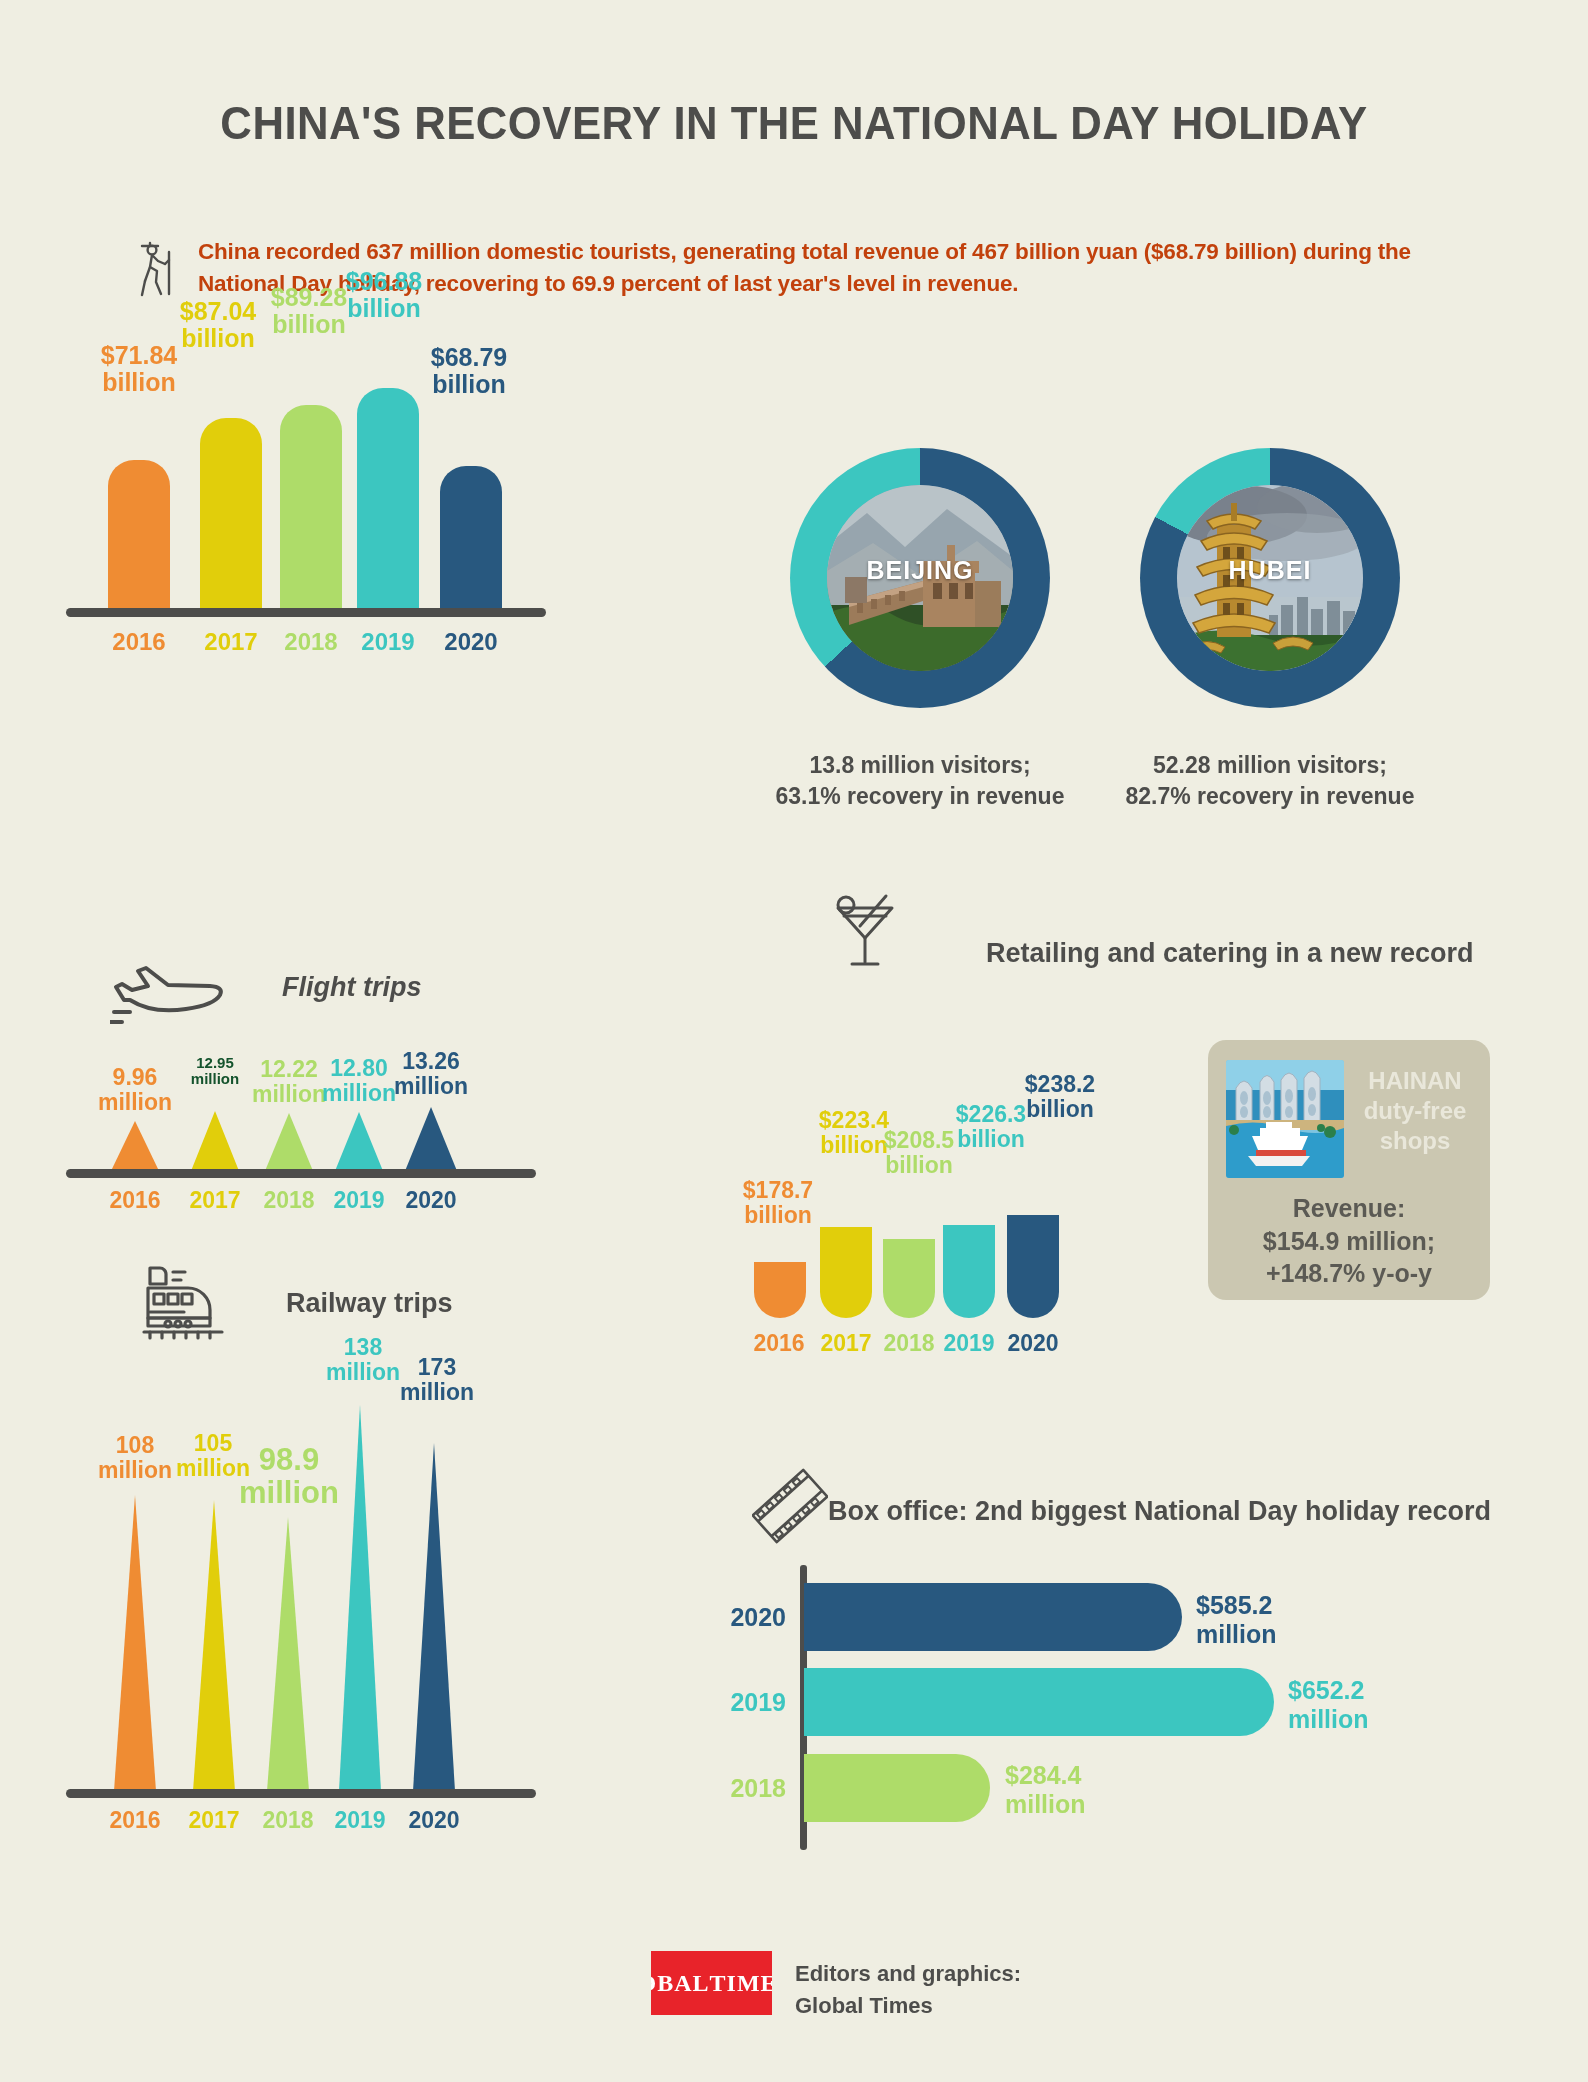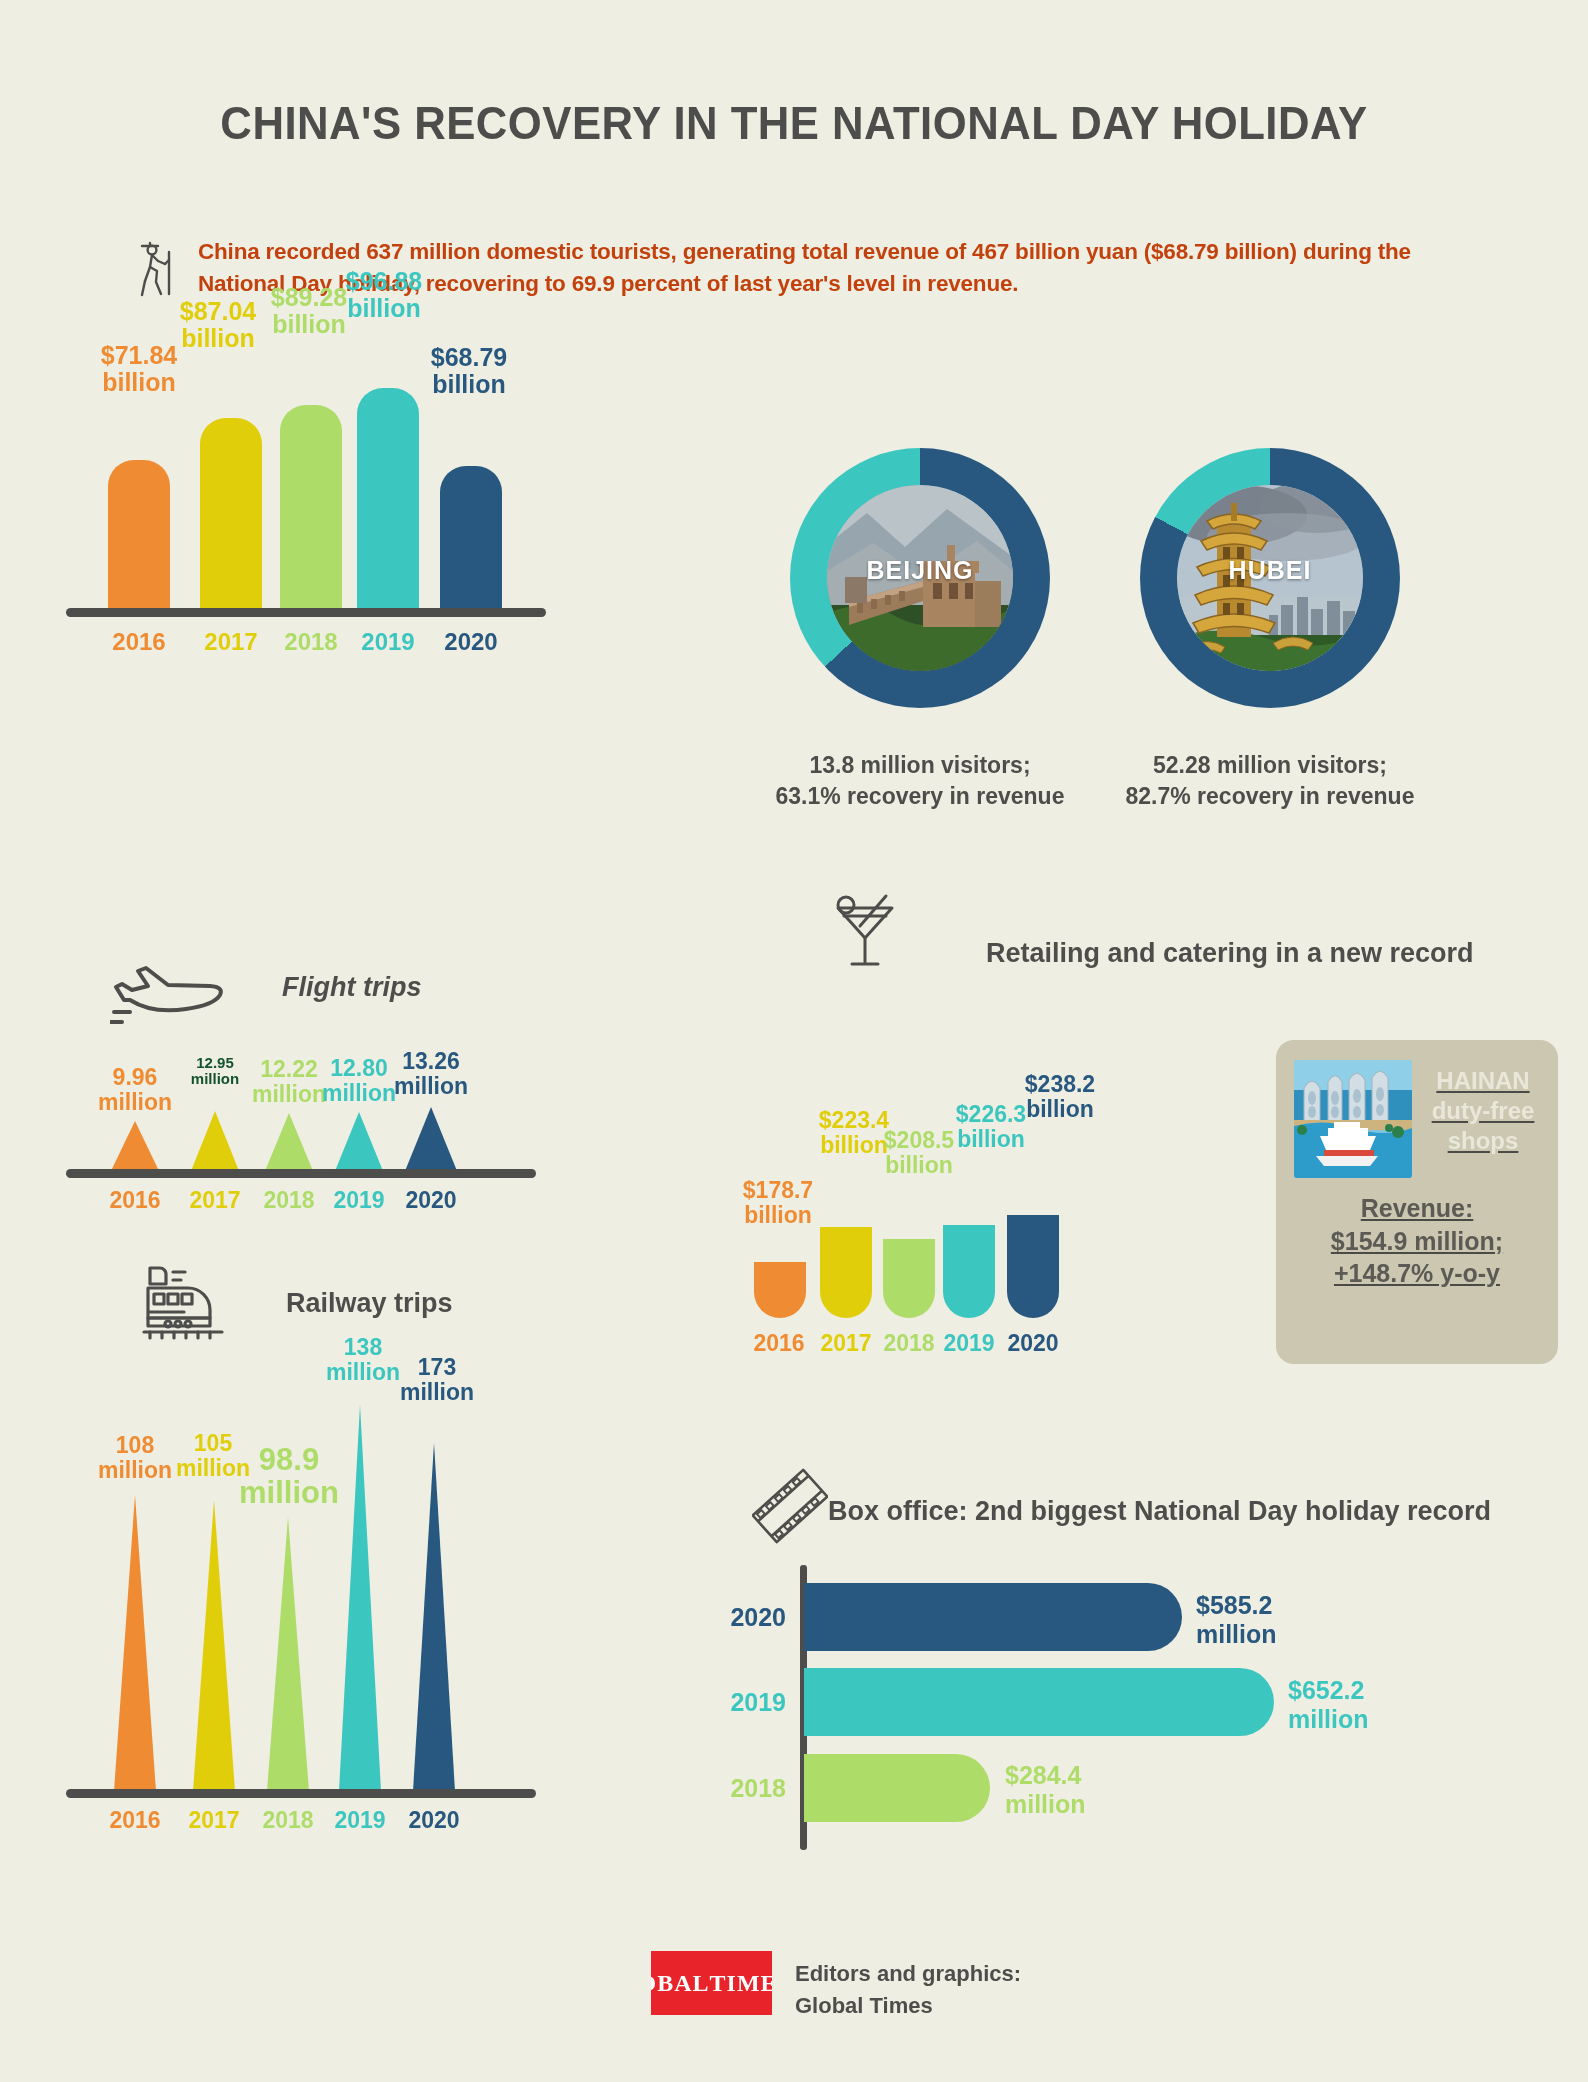--- a/index.html
+++ b/index.html
@@ -393,21 +393,21 @@
     <div class="abs bar-round-bot" style="left:213px;top:215px;width:52px;height:93px;background:#3cc6c0;"></div>
     <div class="abs bar-round-bot" style="left:277px;top:205px;width:52px;height:103px;background:#28587f;"></div>
 
     <div class="abs yr" style="left:10px;top:320px;width:78px;font-size:23px;color:#ef8c33;">2016</div>
     <div class="abs yr" style="left:77px;top:320px;width:78px;font-size:23px;color:#e1ce0b;">2017</div>
     <div class="abs yr" style="left:140px;top:320px;width:78px;font-size:23px;color:#aedc69;">2018</div>
     <div class="abs yr" style="left:200px;top:320px;width:78px;font-size:23px;color:#3cc6c0;">2019</div>
     <div class="abs yr" style="left:264px;top:320px;width:78px;font-size:23px;color:#28587f;">2020</div>
   </div>
 
-  <div class="abs hainan" style="left:1276px;top:1040px;width:282px;height:324px;text-decoration:underline;">
+  <div class="abs hainan" style="left:1208px;top:1040px;width:282px;height:260px;">
     <div class="hainan-top">
       <div class="hainan-photo">
         <svg viewBox="0 0 118 118" width="118" height="118">
           <rect width="118" height="118" fill="#7ec4e0"></rect>
           <rect y="0" width="118" height="34" fill="#8fd0e8"></rect>
           <rect y="30" width="118" height="34" fill="#2f8fbd"></rect>
           <g fill="#d3dde4" stroke="#9fb2c0" stroke-width="1">
             <path d="M10 28 q8 -14 16 0 v34 h-16Z"></path>
             <path d="M34 22 q7 -13 14 0 v40 h-14Z"></path>
             <path d="M55 20 q8 -14 16 0 v42 h-16Z"></path>

